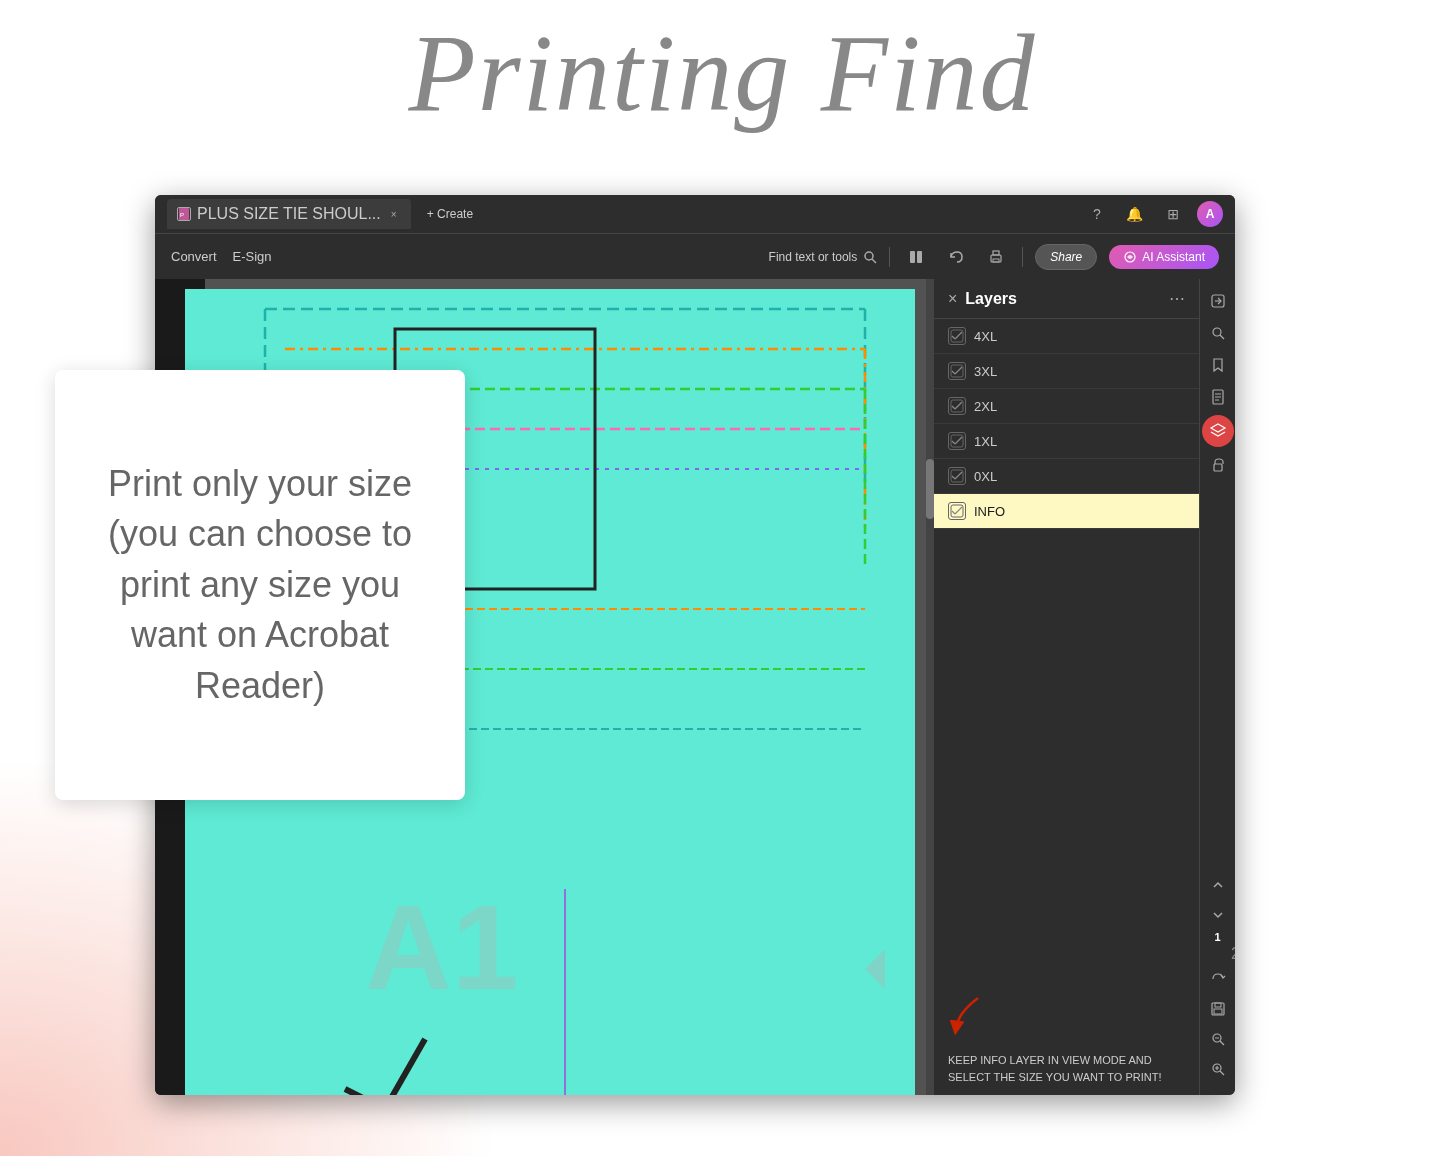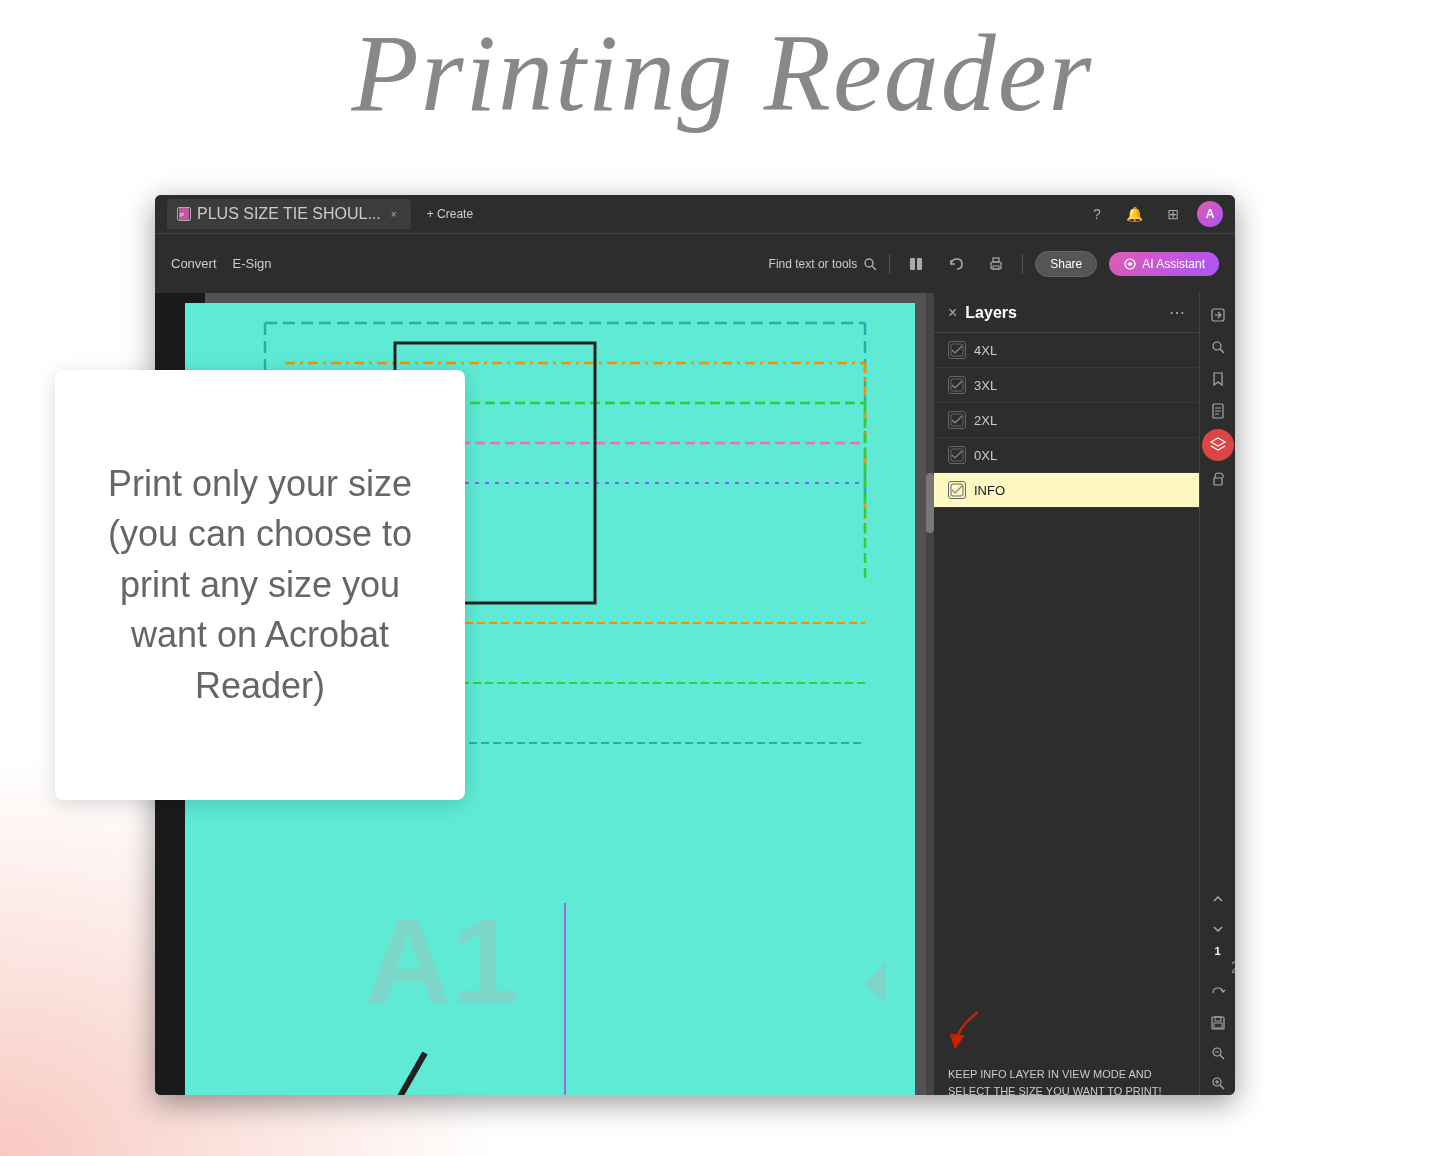--- a/index.html
+++ b/index.html
@@ -85,21 +85,21 @@
       cursor: pointer;
     }
     .tab-add {
       display: flex; align-items: center; gap: 4px;
       color: #ccc; font-size: 12px; cursor: pointer;
       padding: 4px 8px;
     }
 
     
     .toolbar {
-      height: 60px;
+      height: 46px;
       background: #2d2d2d;
       border-top: 1px solid #444;
       display: flex;
       align-items: center;
       padding: 16px 16px;
       gap: 16px;
     }
     .toolbar-nav {
       display: flex; gap: 16px;
     }
@@ -121,20 +121,21 @@
       color: #ccc; font-size: 14px; cursor: pointer;
     }
     .share-btn {
       background: #555;
       border: 1px solid #666;
       border-radius: 16px;
       padding: 5px 14px;
       color: #fff;
       font-size: 12px;
       cursor: pointer;
+      font-style: italic;
     }
     .ai-btn {
       background: linear-gradient(135deg, #e05cb0, #a855f7);
       border-radius: 16px;
       padding: 5px 14px;
       color: #fff;
       font-size: 12px;
       cursor: pointer;
       display: flex; align-items: center; gap: 5px; justify-content: flex-end;
     }
@@ -316,21 +317,21 @@
       position: absolute;
       top: 0; left: 0;
       width: 100%; height: 100%;
     }
   </style>
 </head>
 <body>
 
 <div class="bg-gradient"></div>
 
-<div class="printing-guide-title">Printing Reader</div>
+<div class="printing-guide-title">Printing Find</div>
 
 <div class="acrobat-window">
 
   <div class="title-bar">
     <div class="tab-item">
       <div class="tab-icon">
         <svg width="10" height="12" viewBox="0 0 10 12">
           <rect width="10" height="12" rx="1" fill="#e05cb0" opacity="0.8"></rect>
           <text x="1" y="9" font-size="6" fill="white">P</text>
         </svg>
@@ -478,20 +479,30 @@
             <div class="layer-checkbox">
               <svg width="14" height="14" viewBox="0 0 14 14">
                   <rect x="1" y="1" width="12" height="12" rx="2" stroke="#666" stroke-width="1" fill="none"></rect>
                   <line x1="2" y1="7" x2="5" y2="10" stroke="#888" stroke-width="1.2"></line>
                   <line x1="5" y1="10" x2="12" y2="3" stroke="#888" stroke-width="1.2"></line>
                 </svg>
             </div>
             <span class="layer-name">2XL</span>
           </div>
 
+          <div class="layer-item">
+            <div class="layer-checkbox">
+              <svg width="14" height="14" viewBox="0 0 14 14">
+                  <rect x="1" y="1" width="12" height="12" rx="2" stroke="#666" stroke-width="1" fill="none"></rect>
+                  <line x1="2" y1="7" x2="5" y2="10" stroke="#888" stroke-width="1.2"></line>
+                  <line x1="5" y1="10" x2="12" y2="3" stroke="#888" stroke-width="1.2"></line>
+                </svg>
+            </div>
+            <span class="layer-name">1XL</span>
+          </div>
 
           <div class="layer-item">
             <div class="layer-checkbox">
               <svg width="14" height="14" viewBox="0 0 14 14">
                   <rect x="1" y="1" width="12" height="12" rx="2" stroke="#666" stroke-width="1" fill="none"></rect>
                   <line x1="2" y1="7" x2="5" y2="10" stroke="#888" stroke-width="1.2"></line>
                   <line x1="5" y1="10" x2="12" y2="3" stroke="#888" stroke-width="1.2"></line>
                 </svg>
             </div>
             <span class="layer-name">0XL</span>

